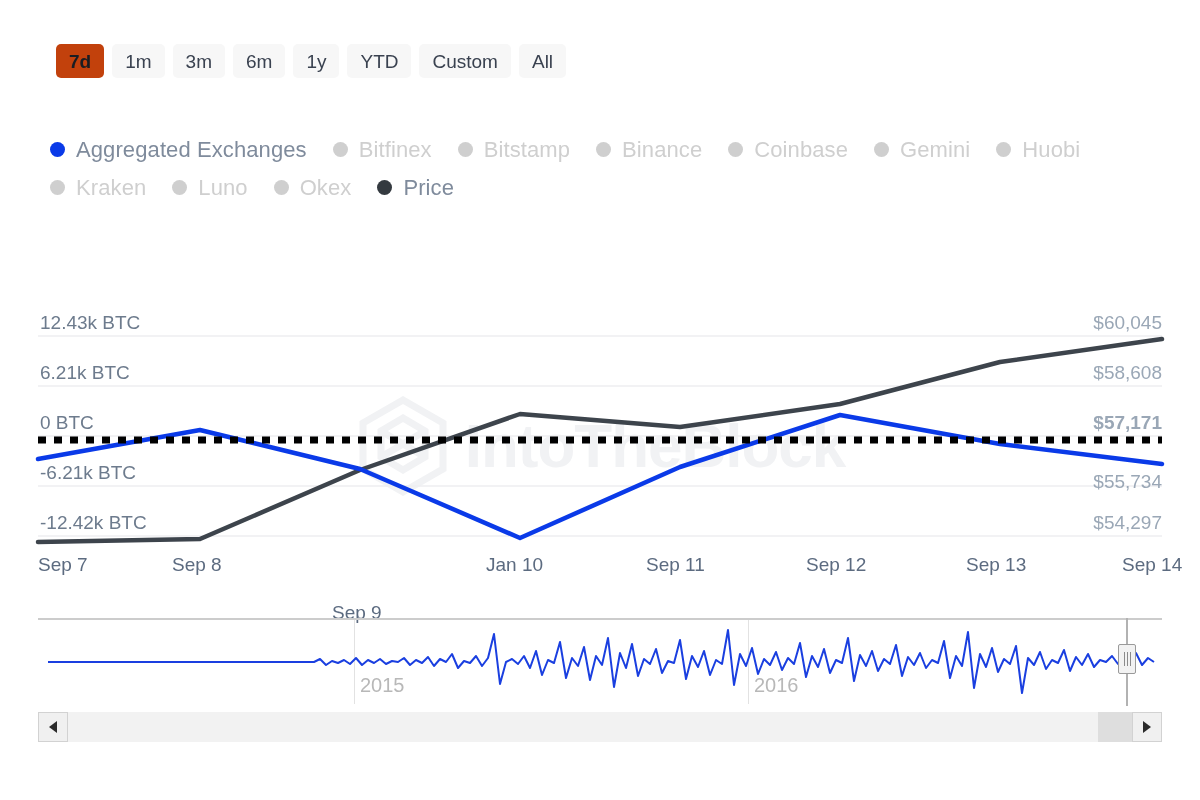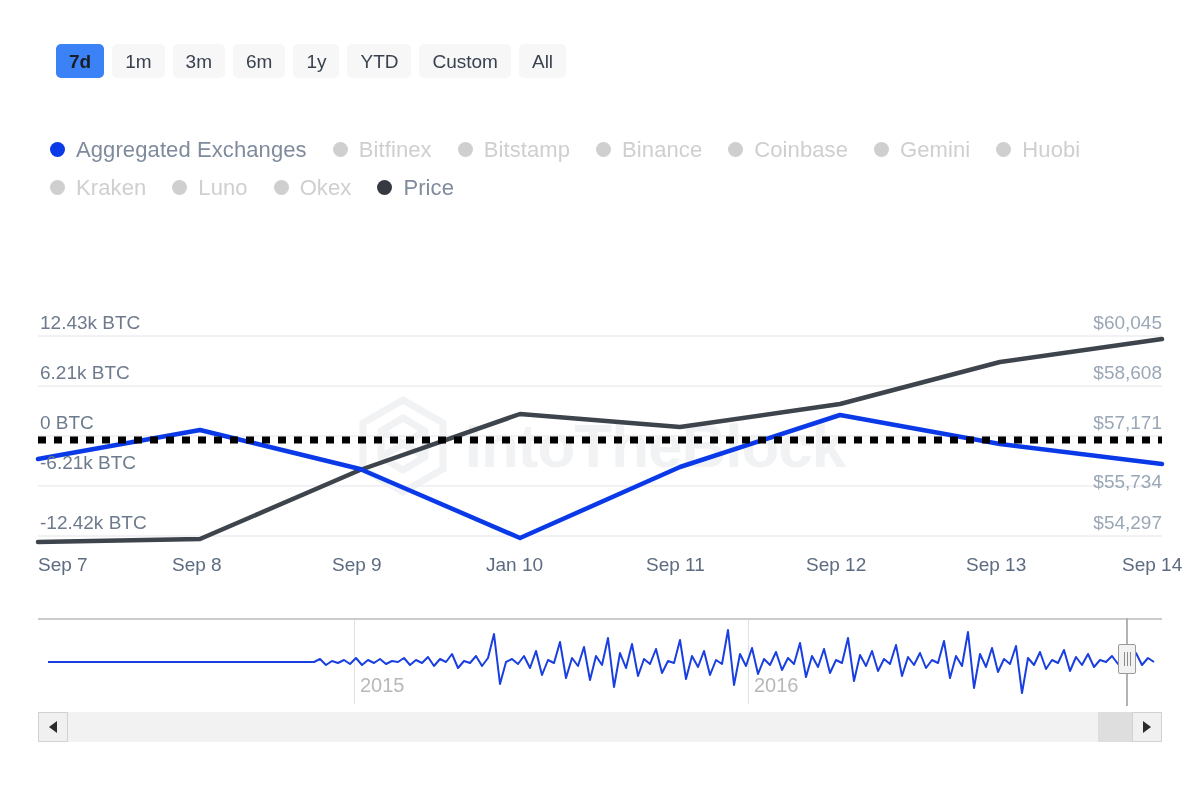--- a/index.html
+++ b/index.html
@@ -42,21 +42,21 @@
     background: #f7f7f7;
     color: #3a4250;
     font-size: 19px;
     line-height: 1;
     border: none;
     cursor: pointer;
     white-space: nowrap;
     font-family: "Liberation Sans", sans-serif;
   }
   .range-btn.selected {
-    background: #3b82f6;
+    background: #c2410c;
     color: #1a1d23;
     font-weight: bold;
   }
 
   
   .legend {
     position: absolute;
     left: 50px;
     top: 132px;
     width: 1110px;
@@ -356,32 +356,32 @@
       <polyline fill="none" stroke="#3d444c" stroke-width="4.5" stroke-linejoin="round" stroke-linecap="round" points="38,246 200,243 360,174 520,118 680,131 840,108 1000,66 1162,43"></polyline>
 
       <polyline fill="none" stroke="#0a3ae8" stroke-width="4.5" stroke-linejoin="round" stroke-linecap="round" points="38,163 200,134 360,173 520,242 680,171 840,119 1000,148 1162,168"></polyline>
 
       <line x1="38" y1="144" x2="1162" y2="144" stroke="#000000" stroke-width="7" stroke-dasharray="8 8" stroke-linecap="butt"></line>
     </svg>
 
     <div class="axis-label left" style="top:16px;">12.43k BTC</div>
     <div class="axis-label left" style="top:66px;">6.21k BTC</div>
     <div class="axis-label left" style="top:116px;">0 BTC</div>
-    <div class="axis-label left" style="top:156px;">-6.21k BTC</div>
+    <div class="axis-label left" style="top:166px;">-6.21k BTC</div>
     <div class="axis-label left" style="top:216px;">-12.42k BTC</div>
 
     <div class="axis-label right" style="top:16px;">$60,045</div>
     <div class="axis-label right" style="top:66px;">$58,608</div>
-    <div class="axis-label right" style="top:116px;">$57,171</div>
+    <div class="axis-label right" style="top:116px;font-weight:bold;">$57,171</div>
     <div class="axis-label right" style="top:166px;margin-top:9px;">$55,734</div>
     <div class="axis-label right" style="top:216px;">$54,297</div>
 
     <div class="xtick" style="left:38px;">Sep 7</div>
     <div class="xtick" style="left:172px;">Sep 8</div>
-    <div class="xtick" style="left:332px;">Sep 9</div>
+    <div class="xtick" style="left:332px;margin-top:48px;">Sep 9</div>
     <div class="xtick" style="left:486px;">Jan 10</div>
     <div class="xtick" style="left:646px;">Sep 11</div>
     <div class="xtick" style="left:806px;">Sep 12</div>
     <div class="xtick" style="left:966px;">Sep 13</div>
     <div class="xtick" style="left:1122px;">Sep 14</div>
   </div>
 
   <div class="navigator">
     <div class="nav-topline"></div>
     <div class="nav-gridline" style="left:316px;"></div>

